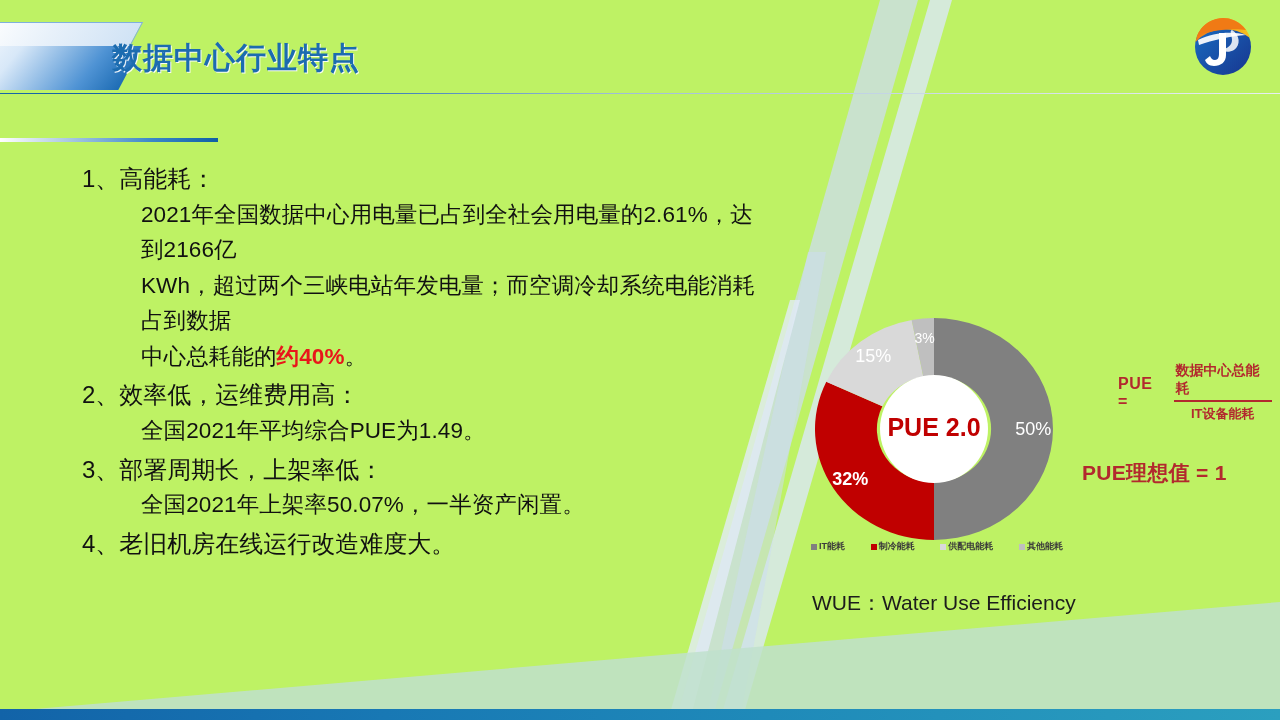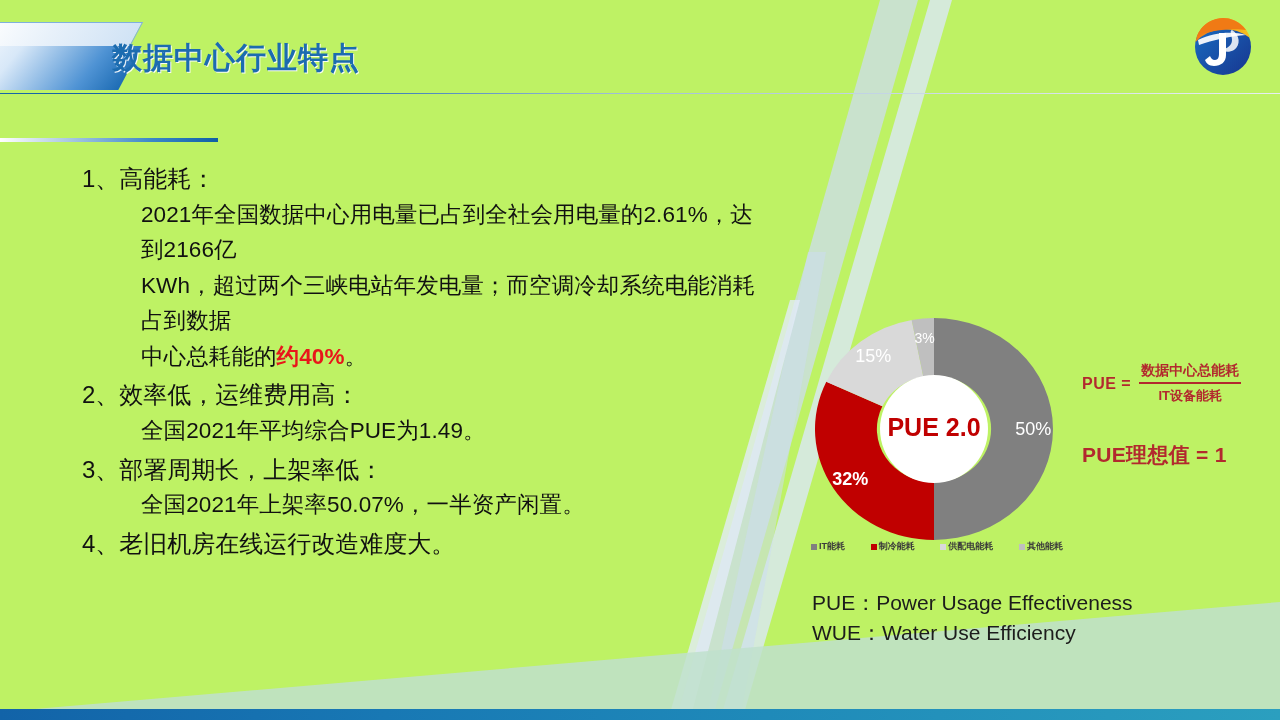--- a/index.html
+++ b/index.html
@@ -73,21 +73,21 @@
   }
   .legend{top:228px;}
   .lg{display:flex;align-items:center;gap:2px;white-space:nowrap;}
   .sw{width:6px;height:6px;display:inline-block;}
 
   
   .formula{
     position:absolute;left:1082px;top:362px;width:190px;
     color:#b2292e;font-weight:bold;
   }
-  .f-row{display:flex;align-items:center;gap:8px;}
+  .f-row{display:flex;align-items:center;gap:8px;margin-left:36px;}
   .f-lhs{font-size:16px;letter-spacing:.5px;}
   .f-frac{display:flex;flex-direction:column;align-items:center;}
   .f-num{font-size:14px;padding:0 2px 2px;}
   .f-bar{height:2px;background:#b2292e;width:100%;}
   .f-den{font-size:13px;padding:3px 2px 0;}
   .f-ideal{margin-top:36px;font-size:21px;letter-spacing:.3px;}
 
   
   .captions{
     position:absolute;left:812px;top:588px;
@@ -227,17 +227,16 @@
       <div class="f-frac">
         <div class="f-num">数据中心总能耗</div>
         <div class="f-bar"></div>
         <div class="f-den">IT设备能耗</div>
       </div>
     </div>
     <div class="f-ideal">PUE理想值 = 1</div>
   </div>
 
   <div class="captions">
-    <div>PUE：Power Usage Effectiveness</div>
     <div>WUE：Water Use Efficiency</div>
   </div>
 
 </div>
 
 </body></html>

